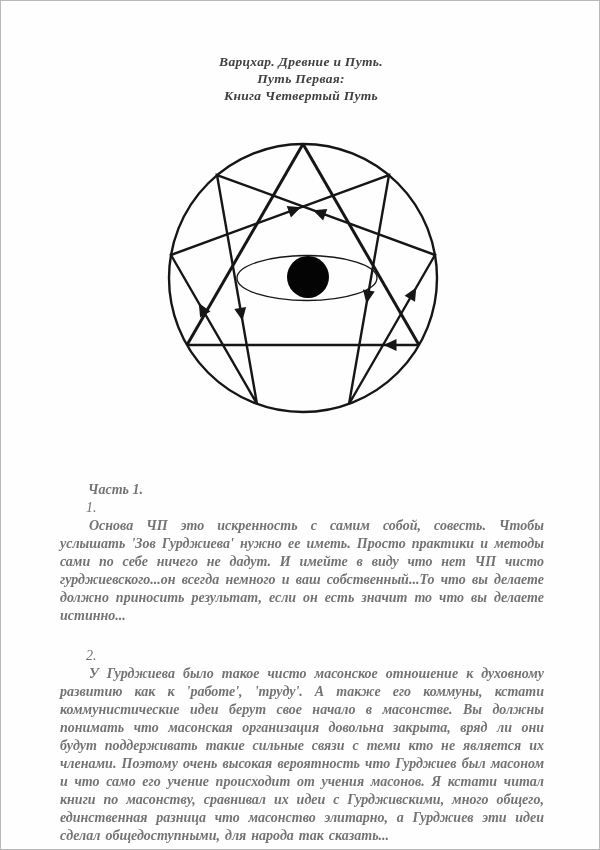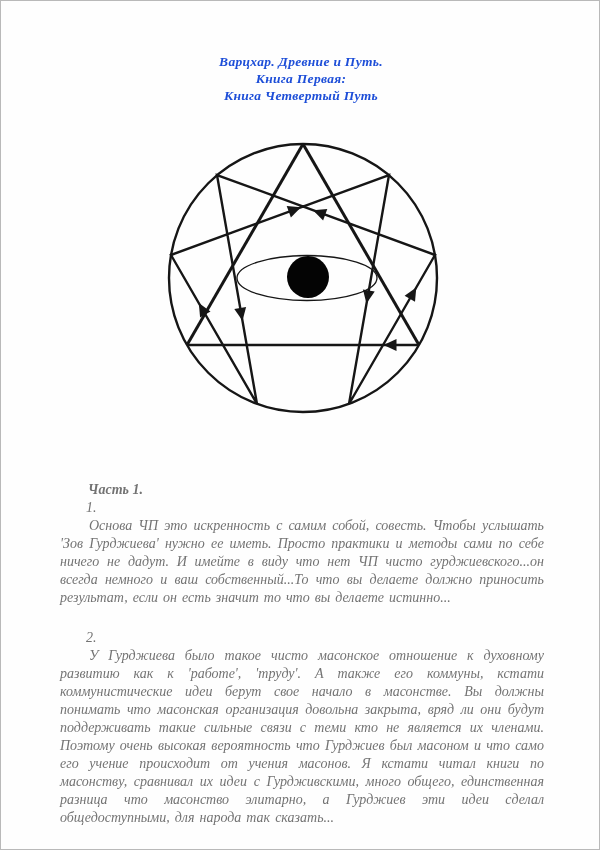--- a/index.html
+++ b/index.html
@@ -11,21 +11,21 @@
     box-sizing:border-box;
     overflow:hidden;
     font-family:"Liberation Serif","DejaVu Serif",serif;
     color:#111;
   }
   .title-block{
     position:absolute;top:52px;left:0;width:600px;
     text-align:center;
     font-style:italic;font-weight:bold;
     font-size:13.5px;line-height:17px;
-    color:#1d4ed8;
+    color:#404040;
     letter-spacing:.3px;
   }
   .figure-wrap{
     position:absolute;top:131px;left:146px;
     width:312px;height:292px;
   }
   .body-text{
     position:absolute;top:480px;left:59px;width:484px;
     font-style:italic;
     font-size:14px;line-height:18px;
@@ -39,31 +39,32 @@
   .sec-number{
     padding-left:26px;
     line-height:18px;
   }
   .sec-number.gap{margin-top:22px;}
   .sec-para{
     margin:0;
     text-align:justify;
     text-indent:29px;
     word-spacing:1.5px;
+    font-weight:bold;
   }
   svg .ink{stroke:#161616;fill:none;}
 </style>
 </head>
 <body>
 
 <div class="page">
 
   <div class="title-block">
     <div>Варцхар. Древние и Путь.</div>
-    <div>Книга Первая:</div>
+    <div>Путь Первая:</div>
     <div>Книга Четвертый Путь</div>
   </div>
 
   <div class="figure-wrap">
     <svg width="312" height="292" viewBox="147 131 312 292">
 
       <circle class="ink" cx="303" cy="277" r="134" stroke-width="2.4"></circle>
 
       <path class="ink" d="M303,143 L419,344" stroke-width="3"></path>
       <path class="ink" d="M303,143 L187,344" stroke-width="3"></path>

